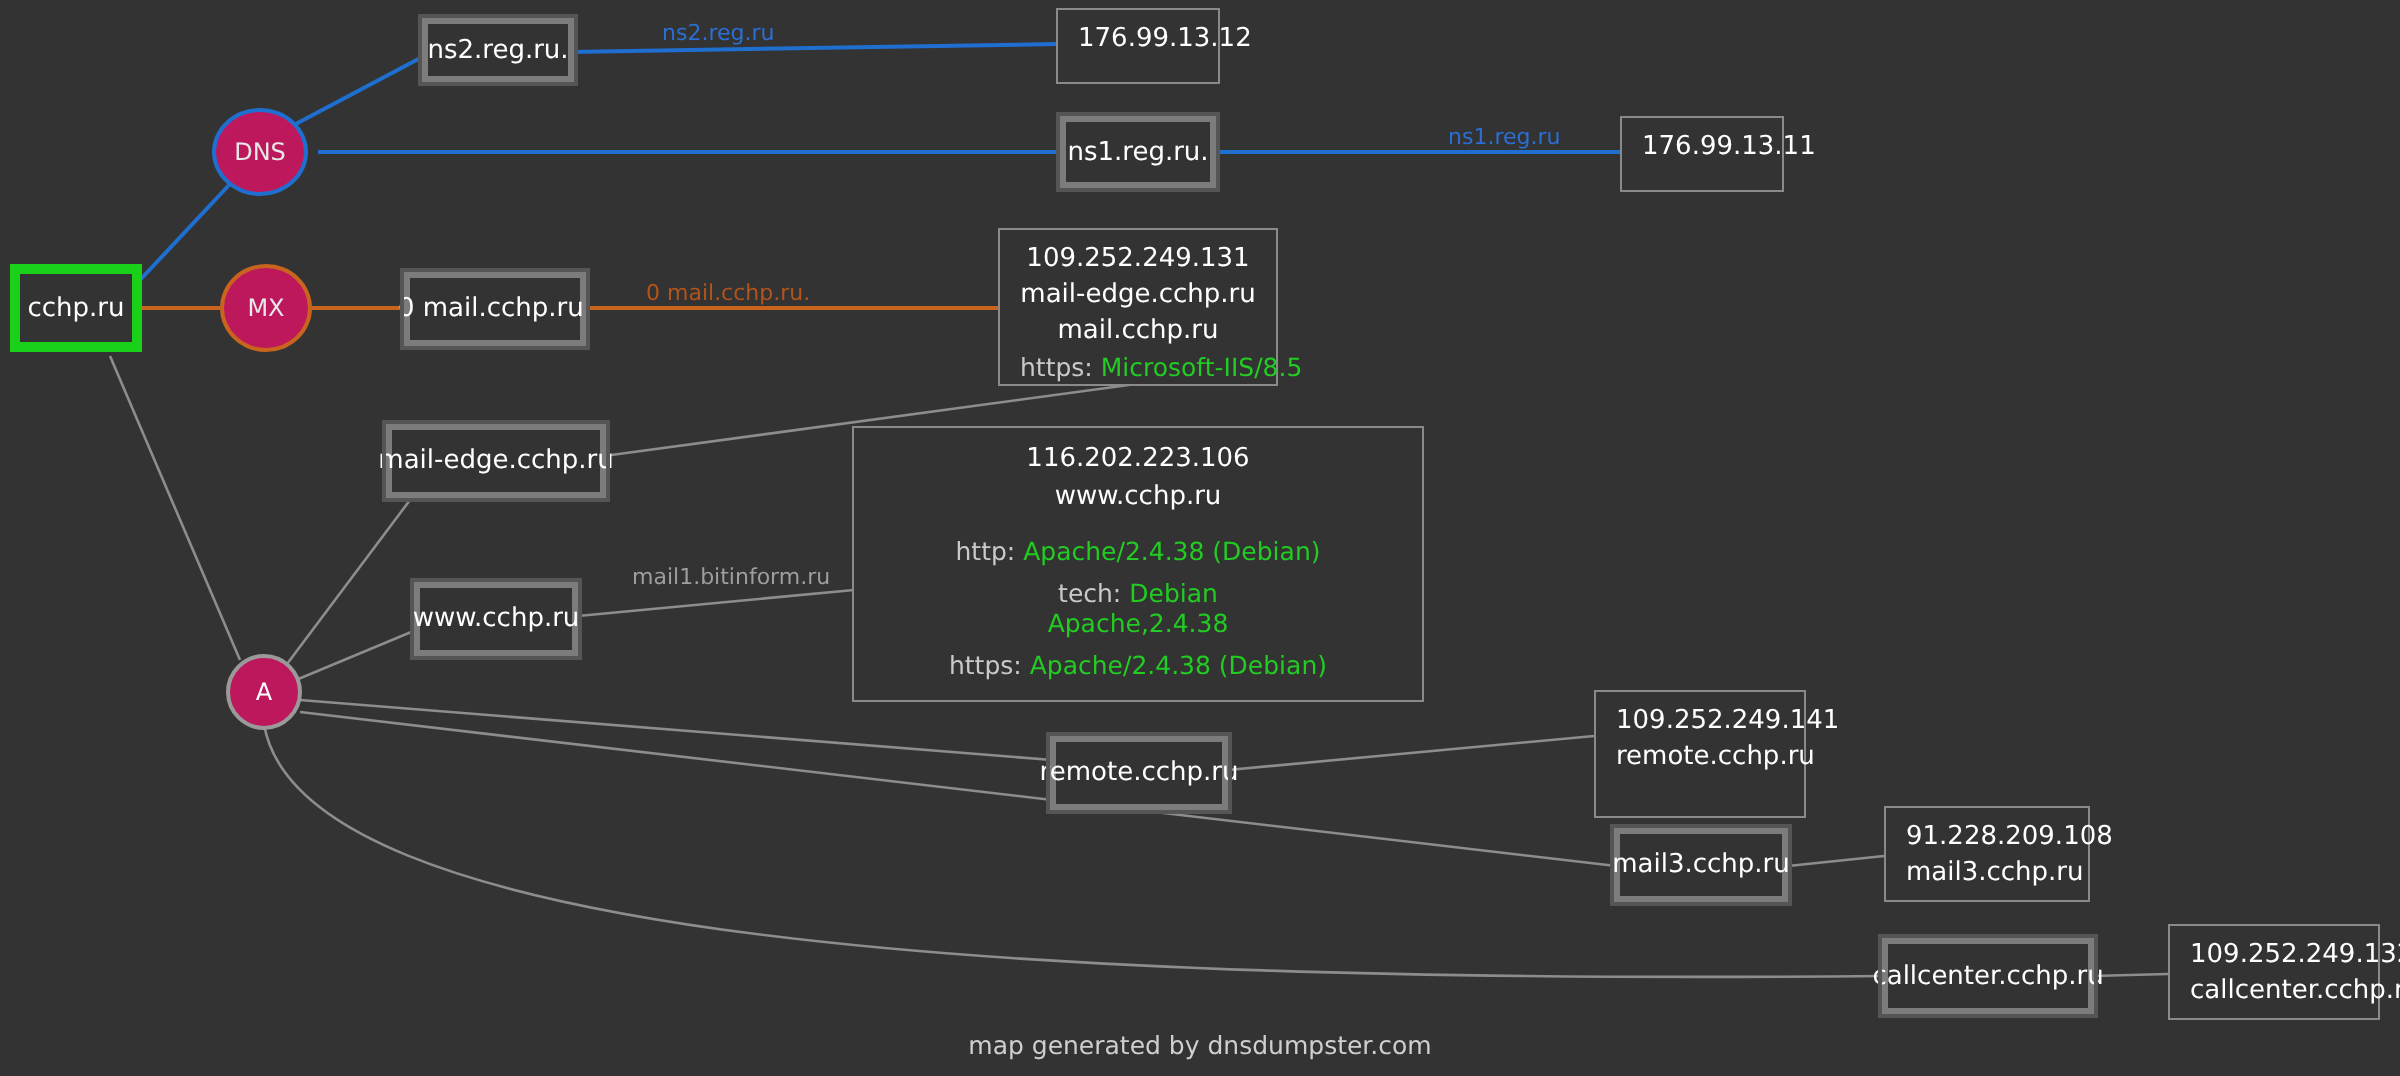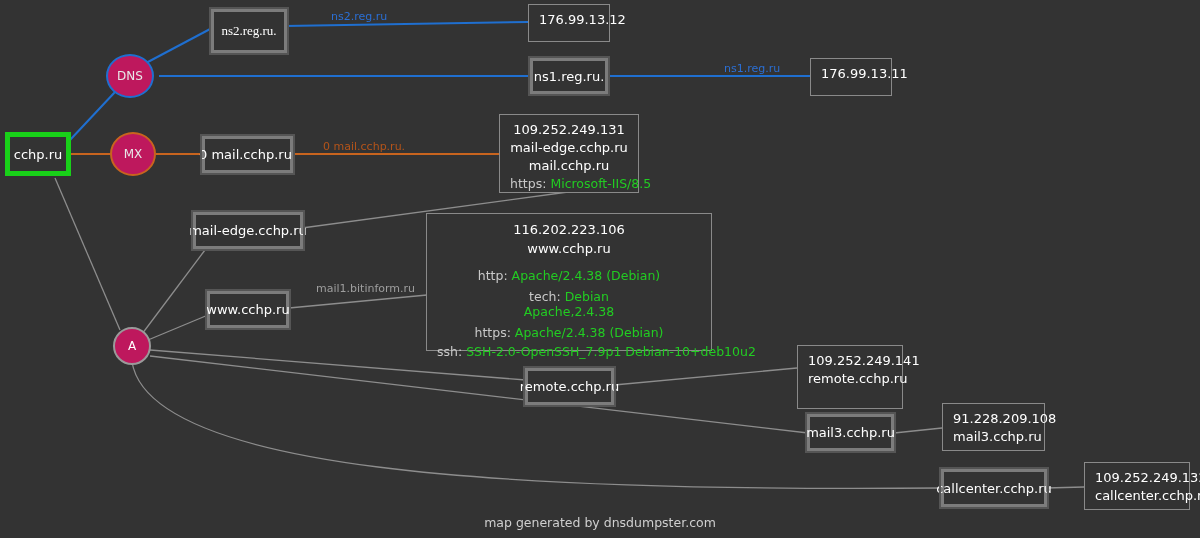--- a/index.html
+++ b/index.html
@@ -115,21 +115,21 @@
   <div class="node circle dns" style="left:106px;top:54px;width:48px;height:44px;">
     <span>DNS</span>
   </div>
   <div class="node circle mx" style="left:110px;top:132px;width:46px;height:44px;">
     <span>MX</span>
   </div>
   <div class="node circle a" style="left:113px;top:327px;width:38px;height:38px;">
     <span>A</span>
   </div>
 
-  <div class="node host" style="left:211px;top:9px;width:76px;height:44px;font-family:Liberation Serif, serif;">
+  <div class="node host" style="left:211px;top:9px;width:76px;height:32px;">
     <span>ns2.reg.ru.</span>
   </div>
   <div class="edgelabel blue" style="left:331px;top:10px;">ns2.reg.ru</div>
   <div class="node resbox" style="left:528px;top:4px;width:82px;height:38px;">
     <span class="ln">176.99.13.12</span>
   </div>
 
   <div class="node host" style="left:530px;top:58px;width:78px;height:36px;">
     <span>ns1.reg.ru.</span>
   </div>
@@ -176,24 +176,20 @@
       <span class="val">Debian</span>
       <br>
       <span class="val">Apache,2.4.38</span>
     </span>
 
     <span class="ln srv" style="margin-top:4px;">
       <span class="lbl">https:</span>
       <span class="val">Apache/2.4.38 (Debian)</span>
     </span>
 
-    <span class="ln srv">
-      <span class="lbl">ssh:</span>
-      <span class="val">SSH-2.0-OpenSSH_7.9p1 Debian-10+deb10u2</span>
-    </span>
   </div>
 
   <div class="node host" style="left:525px;top:368px;width:89px;height:37px;">
     <span>remote.cchp.ru</span>
   </div>
   <div class="node resbox" style="left:797px;top:345px;width:106px;height:64px;">
     <span class="ln">109.252.249.141</span>
     <span class="ln">remote.cchp.ru</span>
   </div>
 

